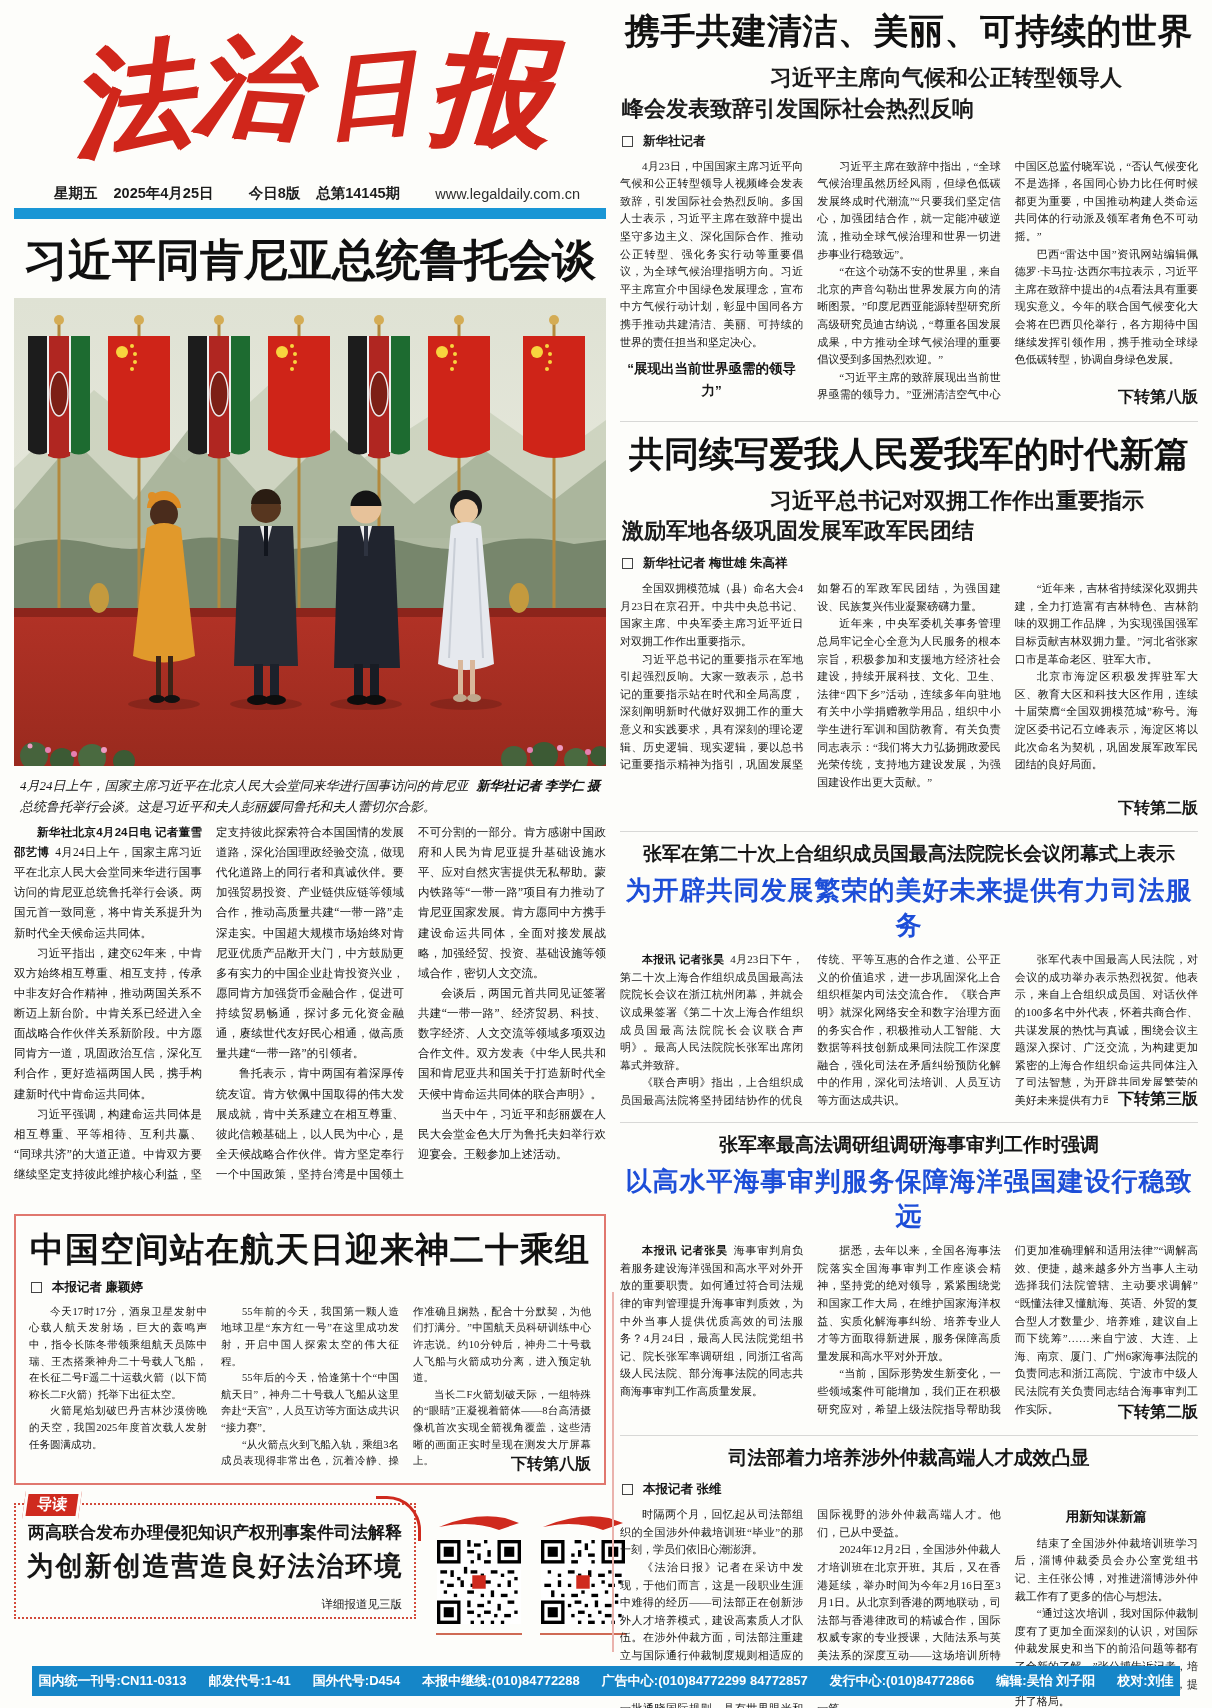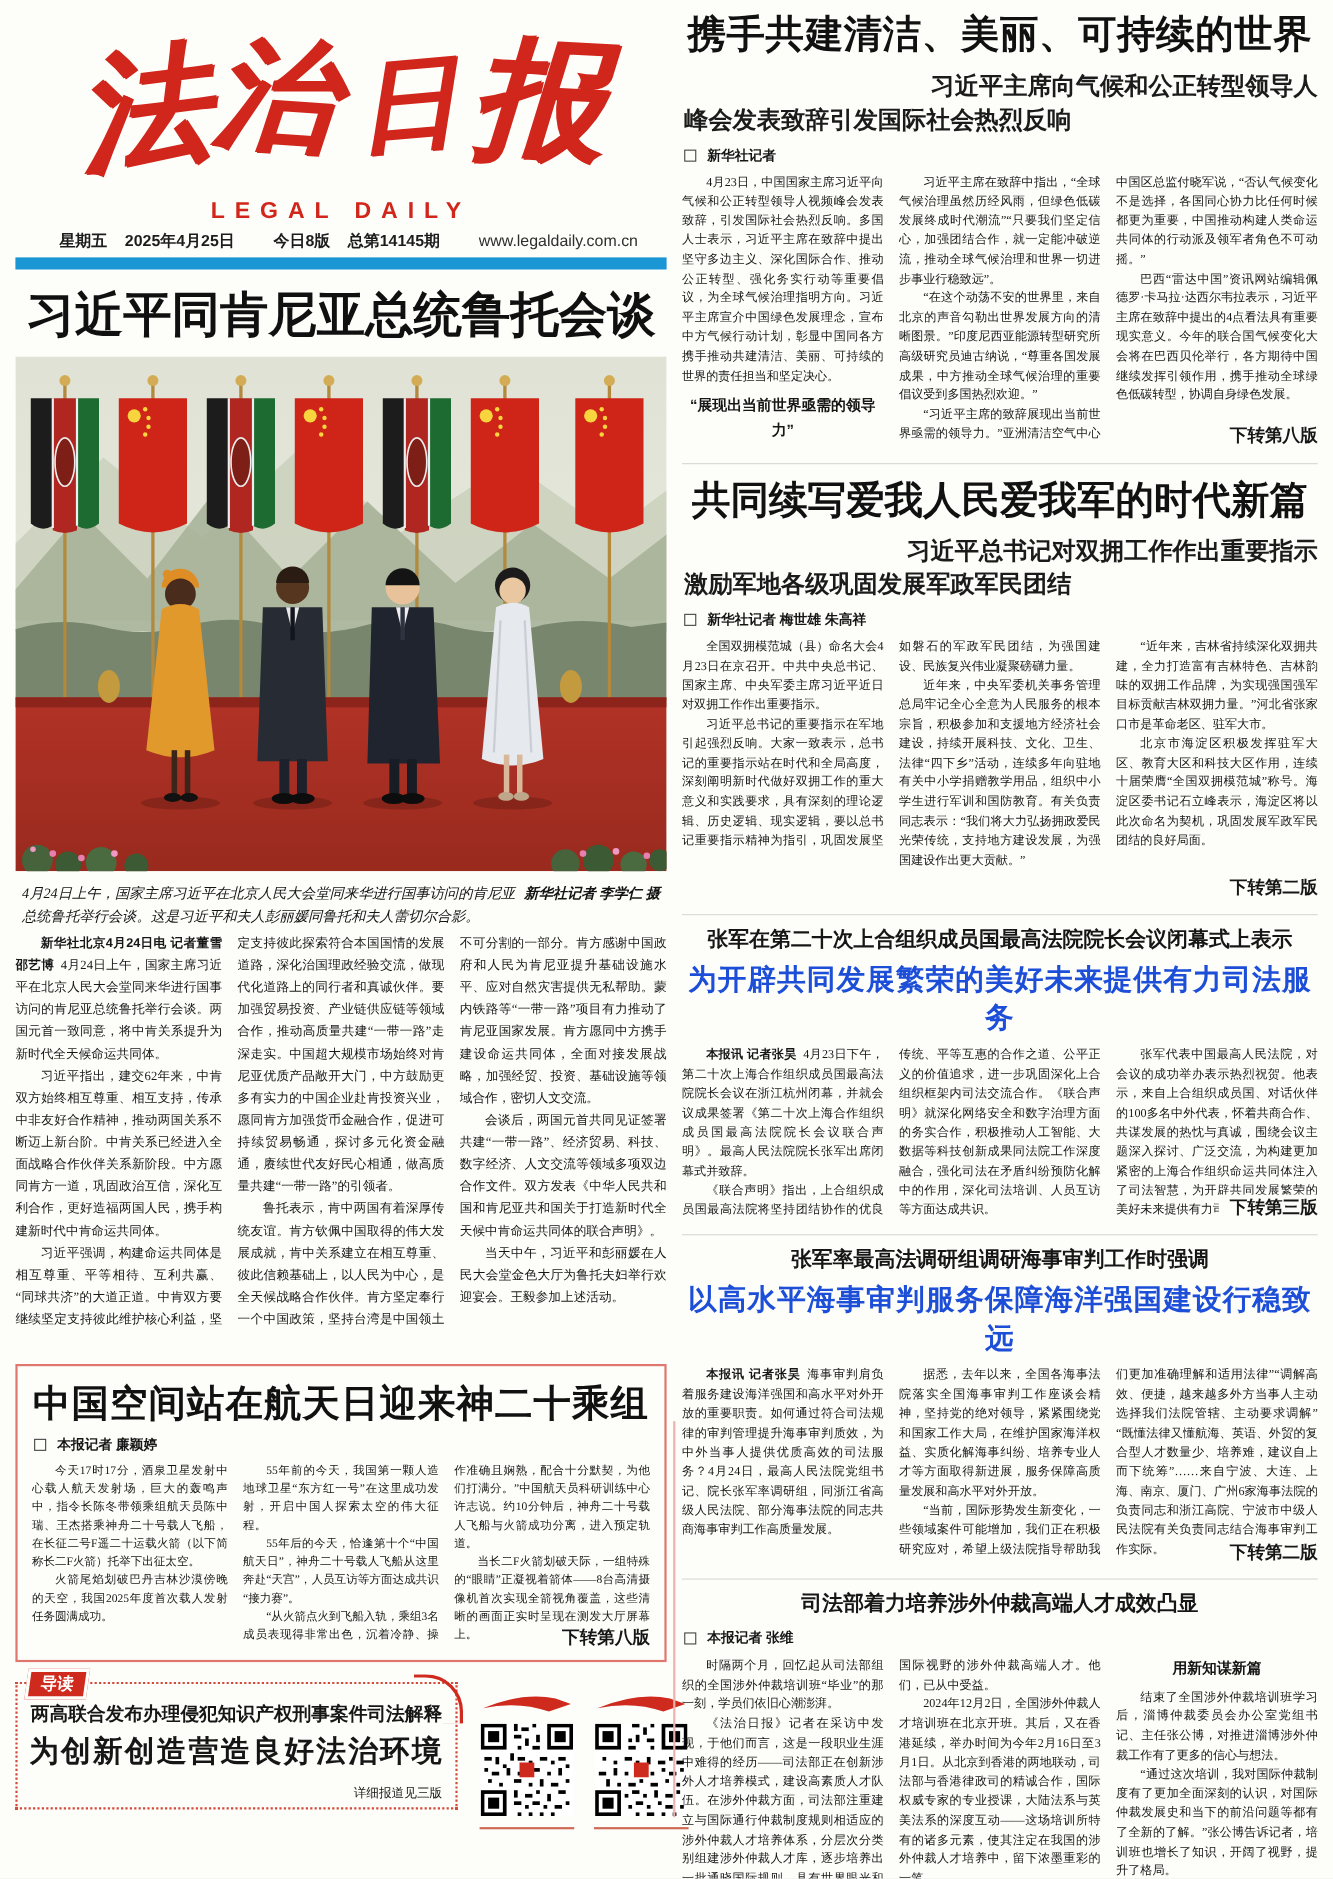--- a/index.html
+++ b/index.html
@@ -23,21 +23,21 @@
             font-family:"Liberation Sans","DejaVu Sans",sans-serif;font-size:14.5px;font-weight:600;color:#1c1c1c;}
   .dateline .grp{display:flex;gap:16px;}
   .dateline .site{font-weight:400;color:#2e2e2e;}
   .blue-bar{height:11px;background:#1a96d5;margin-top:3px;}
   .main-headline{font-family:"Liberation Sans","DejaVu Sans",sans-serif;font-weight:900;font-size:44px;
                  text-align:center;margin:12px 0 8px;letter-spacing:0;color:#101010;}
   .sans-head{font-family:"Liberation Sans","DejaVu Sans",sans-serif;font-weight:900;text-align:center;color:#111;margin:0;}
   .serif-head{font-family:"Liberation Serif","DejaVu Serif",serif;font-weight:900;text-align:center;color:#1d4ed8;margin:0;}
   .dek{font-family:"Liberation Sans","DejaVu Sans",sans-serif;font-weight:700;font-size:22px;line-height:1.4;
        margin:8px 0 8px;color:#1b1b1b;}
-  .dek .l1{display:block;padding-left:150px;text-align:right;}
+  .dek .l1{display:block;padding-left:150px;}
   .dek .l2{display:block;padding-left:2px;}
   .kicker{font-family:"Liberation Sans","DejaVu Sans",sans-serif;font-weight:700;font-size:19px;
           text-align:center;margin:2px 0 6px;color:#161616;}
   
   .byline{font-family:"Liberation Sans","DejaVu Sans",sans-serif;font-size:12.5px;font-weight:700;
           display:flex;align-items:center;margin:6px 2px 8px;}
   .sq{width:9px;height:9px;border:1.5px solid #444;margin-right:10px;flex:none;}
   .colwrap{position:relative;overflow:hidden;}
   .cols3{column-count:3;column-gap:14px;text-align:justify;}
   .para{margin:0;text-indent:2em;}
@@ -90,21 +90,20 @@
 <body>
 
 <div class="page">
 
   <div class="left-col">
 
     <header class="masthead">
       <div class="logo">
         <span class="lc lc0">法</span><span class="lc lc1">治</span><span class="lc lc2">日</span><span class="lc lc3">报</span>
       </div>
-      <div class="logo-en">LEGAL DAILY</div>
       <div class="dateline">
         <span class="grp">
           <span>星期五</span>
           <span>2025年4月25日</span>
         </span>
         <span class="grp">
           <span>今日8版</span>
           <span>总第14145期</span>
         </span>
         <span class="site">www.legaldaily.com.cn</span>
@@ -546,14 +545,24 @@
         <h4 class="mini-head">用新知谋新篇</h4>
         <p class="para">结束了全国涉外仲裁培训班学习后，淄博仲裁委员会办公室党组书记、主任张公博，对推进淄博涉外仲裁工作有了更多的信心与想法。</p>
         <p class="para">“通过这次培训，我对国际仲裁制度有了更加全面深刻的认识，对国际仲裁发展史和当下的前沿问题等都有了全新的了解。”张公博告诉记者，培训班也增长了知识，开阔了视野，提升了格局。</p>
 
       </div>
     </section>
   </div>
 
   <div class="vrule"></div>
 
+  <footer class="footer">
+    <span>国内统一刊号:CN11-0313</span>
+    <span>邮发代号:1-41</span>
+    <span>国外代号:D454</span>
+    <span>本报中继线:(010)84772288</span>
+    <span>广告中心:(010)84772299 84772857</span>
+    <span>发行中心:(010)84772866</span>
+    <span>编辑:吴怡 刘子阳</span>
+    <span>校对:刘佳</span>
+  </footer>
 
 </div>
 
 </body></html>

